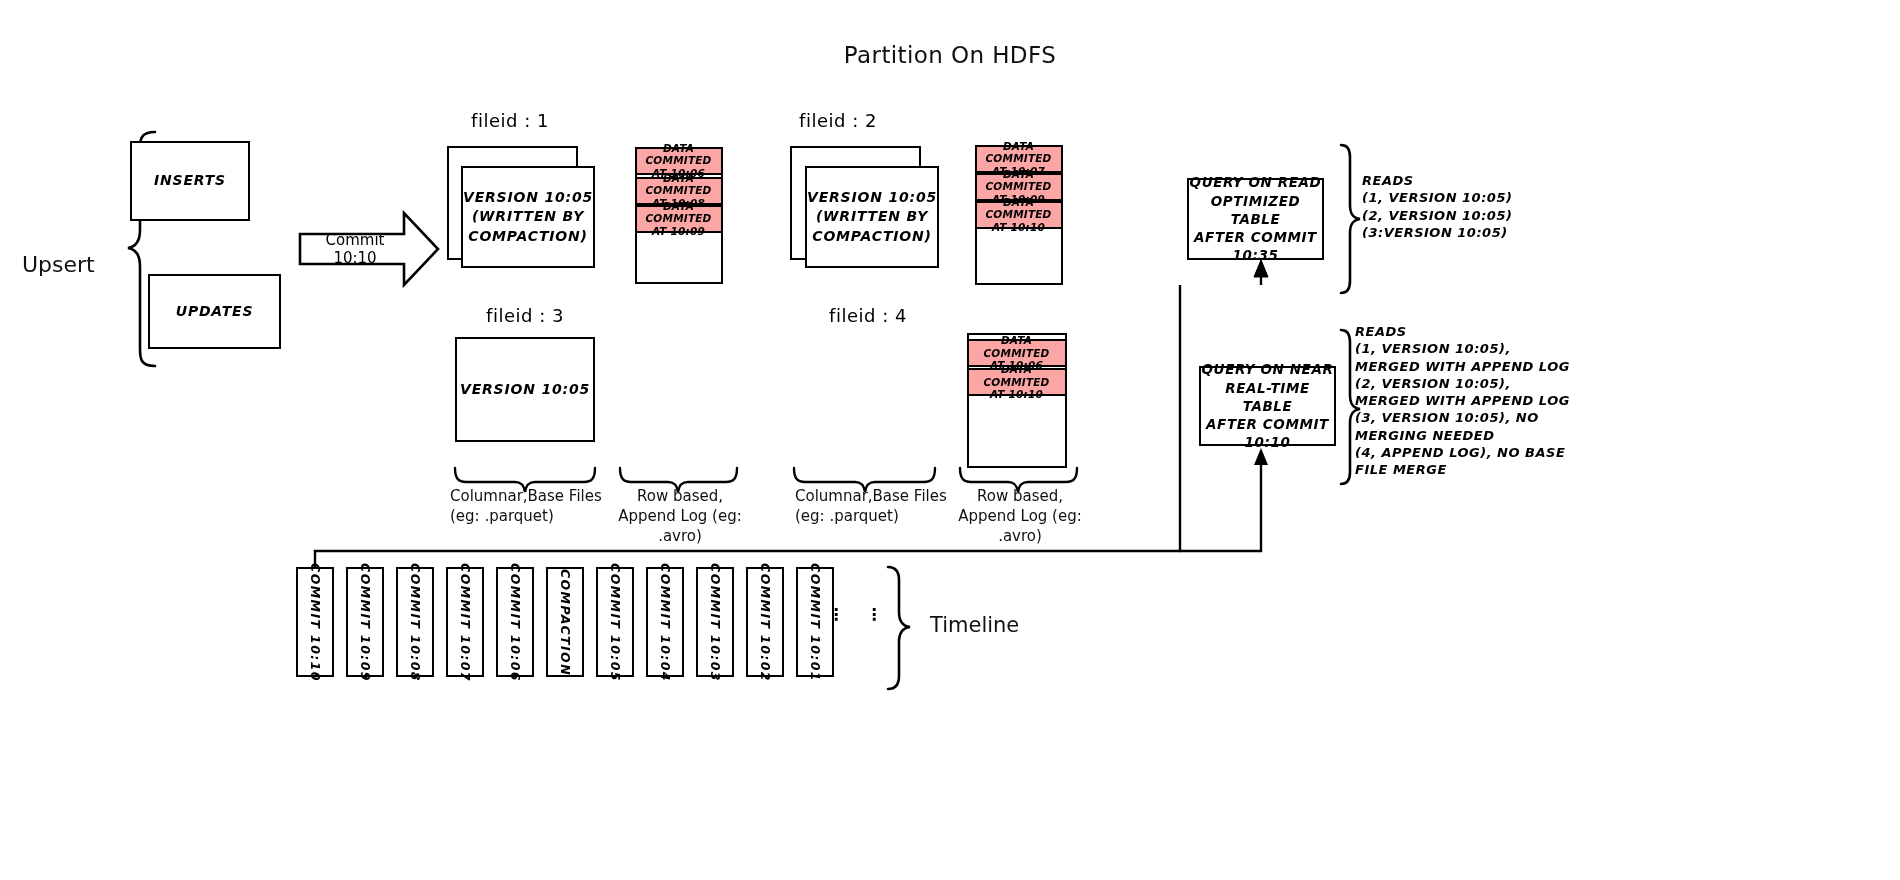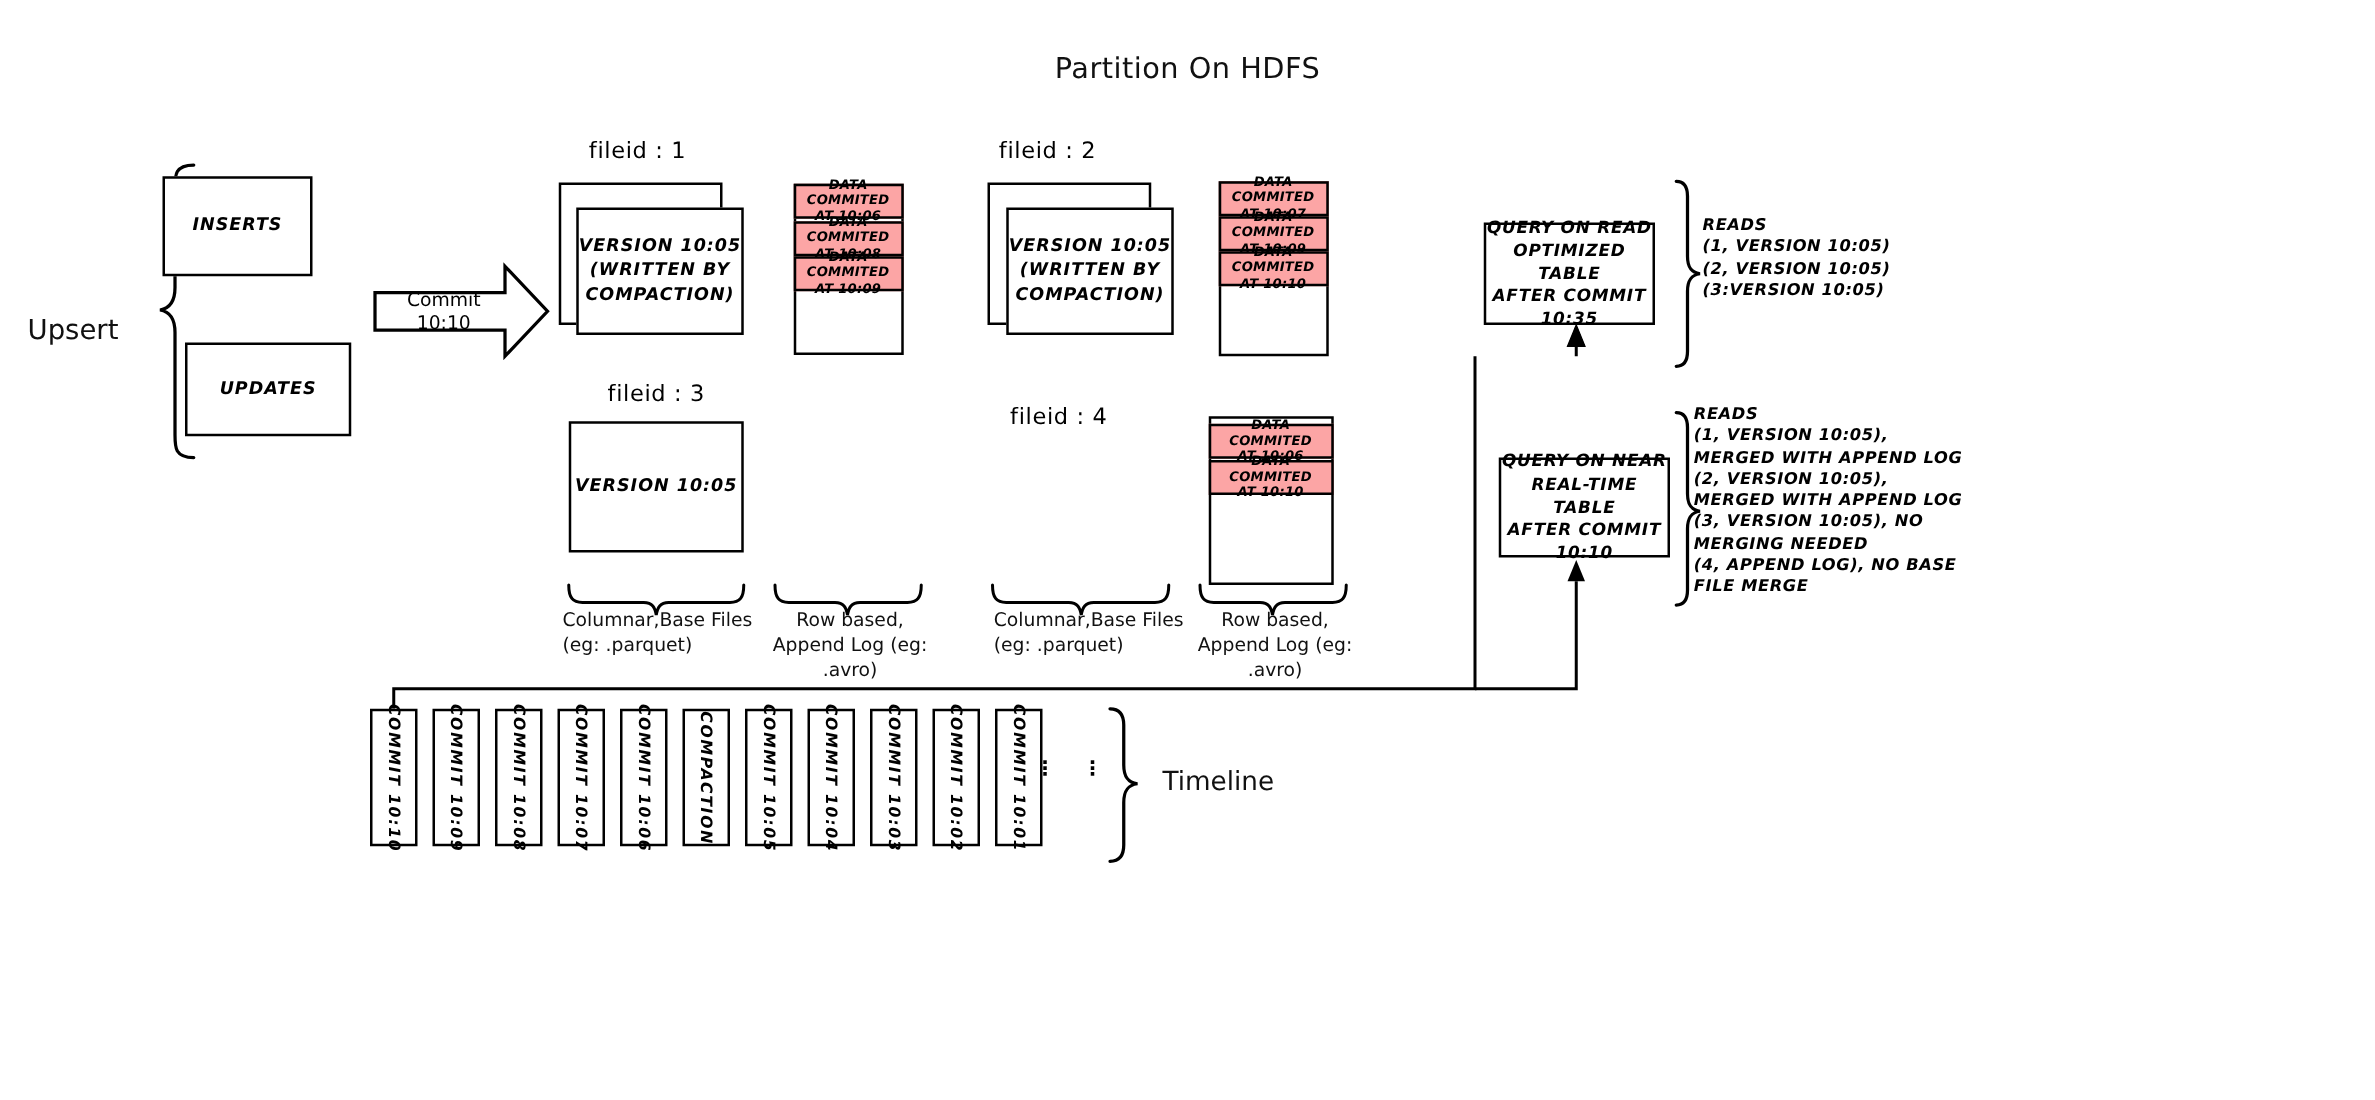--- a/index.html
+++ b/index.html
@@ -242,21 +242,21 @@
 AT 10:09</div>
   <div class="log-cell" style="white-space:pre-line; height:28px; margin:0 -2.5px 0 -2.5px; width:88px;">DATA COMMITED
 AT 10:10</div>
 </div>
 
 <div class="abs fileid-caption" style="left:445px; top:305px; width:160px;">fileid : 3</div>
 <div class="abs box center-content" style="left:455px; top:337px; width:140px; height:105px;">
   <span class="box-label" style="white-space:pre-line;">VERSION 10:05</span>
 </div>
 
-<div class="abs fileid-caption" style="left:767px; top:305px; width:160px;margin-top:18px;">fileid : 4</div>
+<div class="abs fileid-caption" style="left:788px; top:305px; width:160px;">fileid : 4</div>
 <div class="abs box" style="left:967px; top:333px; width:100px; height:135px;">
   <div class="log-cell" style="white-space:pre-line; height:28px; margin:4px -2.5px 0 -2.5px; width:100px;">DATA COMMITED
 AT 10:06</div>
   <div class="log-cell" style="white-space:pre-line; height:28px; margin:1px -2.5px 0 -2.5px; width:100px;">DATA COMMITED
 AT 10:10</div>
 </div>
 
 <div class="abs file-caption" style="left:450px; top:487px; width:180px; white-space:pre-line; text-align:left;">Columnar,Base Files
 (eg: .parquet)</div>
 <div class="abs file-caption" style="left:615px; top:487px; width:130px; white-space:pre-line;">Row based,

